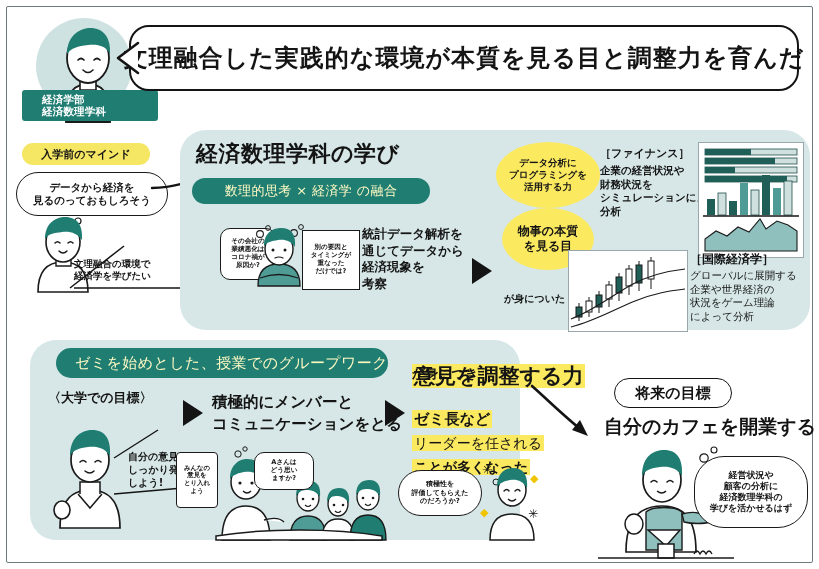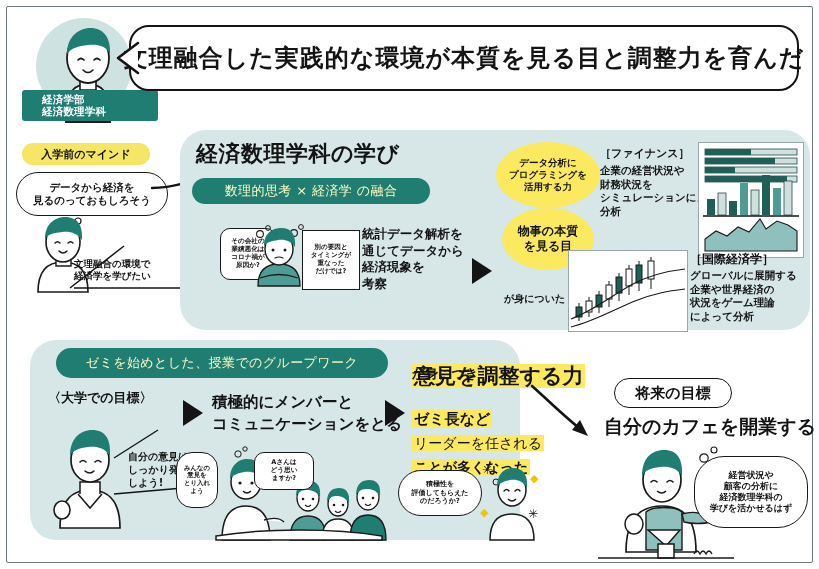--- a/index.html
+++ b/index.html
@@ -292,28 +292,28 @@
         <line x1="70" y1="10" x2="70" y2="40"></line>
           <rect x="67" y="14" width="6" height="18" fill="#1f5f58"></rect>
         <line x1="82" y1="6" x2="82" y2="38"></line>
           <rect x="79" y="10" width="6" height="18" fill="#ffffff"></rect>
       </g>
       <path d="M2 68 C24 60 44 44 62 34 C80 24 98 20 116 18" stroke="#1a1a1a" stroke-width="1.2" fill="none"></path>
       <path d="M2 76 C26 70 46 58 66 50 C86 42 100 40 116 38" stroke="#1a1a1a" stroke-width="1.2" fill="none"></path>
     </svg>
   </div>
   <div class="txt h-xs" style="left:690px;top:252px;font-size:12px;">［国際経済学］</div>
-  <div class="txt" style="left:690px;top:269px;width:122px;font-size:10.5px;font-weight:700;line-height:1.3;">グローバルに展開する
+  <div class="txt" style="left:690px;top:269px;width:122px;font-size:10.5px;font-weight:400;line-height:1.3;">グローバルに展開する
 企業や世界経済の
 状況をゲーム理論
 によって分析</div>
 
   <div class="tealpanel" style="left:30px;top:340px;width:490px;height:200px;"></div>
 
-  <div class="pill-teal" style="left:56px;top:348px;width:332px;height:30px;font-size:13px;">
+  <div class="pill-teal" style="left:56px;top:348px;width:332px;height:30px;font-size:15px;justify-content:flex-end;">
     <span>ゼミを始めとした、授業でのグループワーク</span>
   </div>
 
   <div class="txt h-md" style="left:48px;top:390px;font-size:13px;">〈大学での目標〉</div>
 
   <svg class="abs" style="left:52px;top:418px;width:78px;height:110px;" viewBox="0 0 78 110">
     <path d="M8 110 C8 82 20 72 38 72 C56 72 68 82 68 110 Z" fill="#ffffff" stroke="#1a1a1a" stroke-width="1.7"></path>
     <path d="M28 64 L28 78 L48 78 L48 64 Z" fill="#ffffff" stroke="#1a1a1a" stroke-width="1.5"></path>
     <path d="M26 76 L38 90 L50 76" fill="#ffffff" stroke="#1a1a1a" stroke-width="1.5"></path>
     <ellipse cx="38" cy="42" rx="19" ry="22" fill="#ffffff" stroke="#1a1a1a" stroke-width="1.7"></ellipse>
@@ -332,21 +332,21 @@
     <path d="M2 66 L94 58" stroke="#141414" stroke-width="1.4" fill="none"></path>
   </svg>
 
   <div class="tri" style="left:183px;top:400px;"></div>
 
   <div class="txt h-md" style="left:212px;top:392px;width:200px;font-size:15.5px;line-height:1.4;">積極的にメンバーと
 コミュニケーションをとる</div>
 
   <div class="tri" style="left:385px;top:400px;"></div>
 
-  <div class="bubble tiny" style="left:176px;top:452px;width:42px;height:56px;border-radius:16px;font-size:6.4px;">みんなの
+  <div class="bubble tiny" style="left:176px;top:452px;width:42px;height:56px;border-radius:4px;font-size:6.4px;">みんなの
 意見を
 とり入れ
 よう</div>
 
   <svg class="abs" style="left:214px;top:444px;width:170px;height:96px;" viewBox="0 0 170 96">
     <circle cx="24" cy="10" r="3.2" fill="none" stroke="#1a1a1a" stroke-width="1"></circle>
     <circle cx="31" cy="5" r="2.2" fill="none" stroke="#1a1a1a" stroke-width="1"></circle>
 
     <path d="M8 96 C8 70 18 62 32 62 C46 62 56 70 56 96 Z" fill="#ffffff" stroke="#1a1a1a" stroke-width="1.5"></path>
     <ellipse cx="32" cy="38" rx="15" ry="17" fill="#ffffff" stroke="#1a1a1a" stroke-width="1.5"></ellipse>

